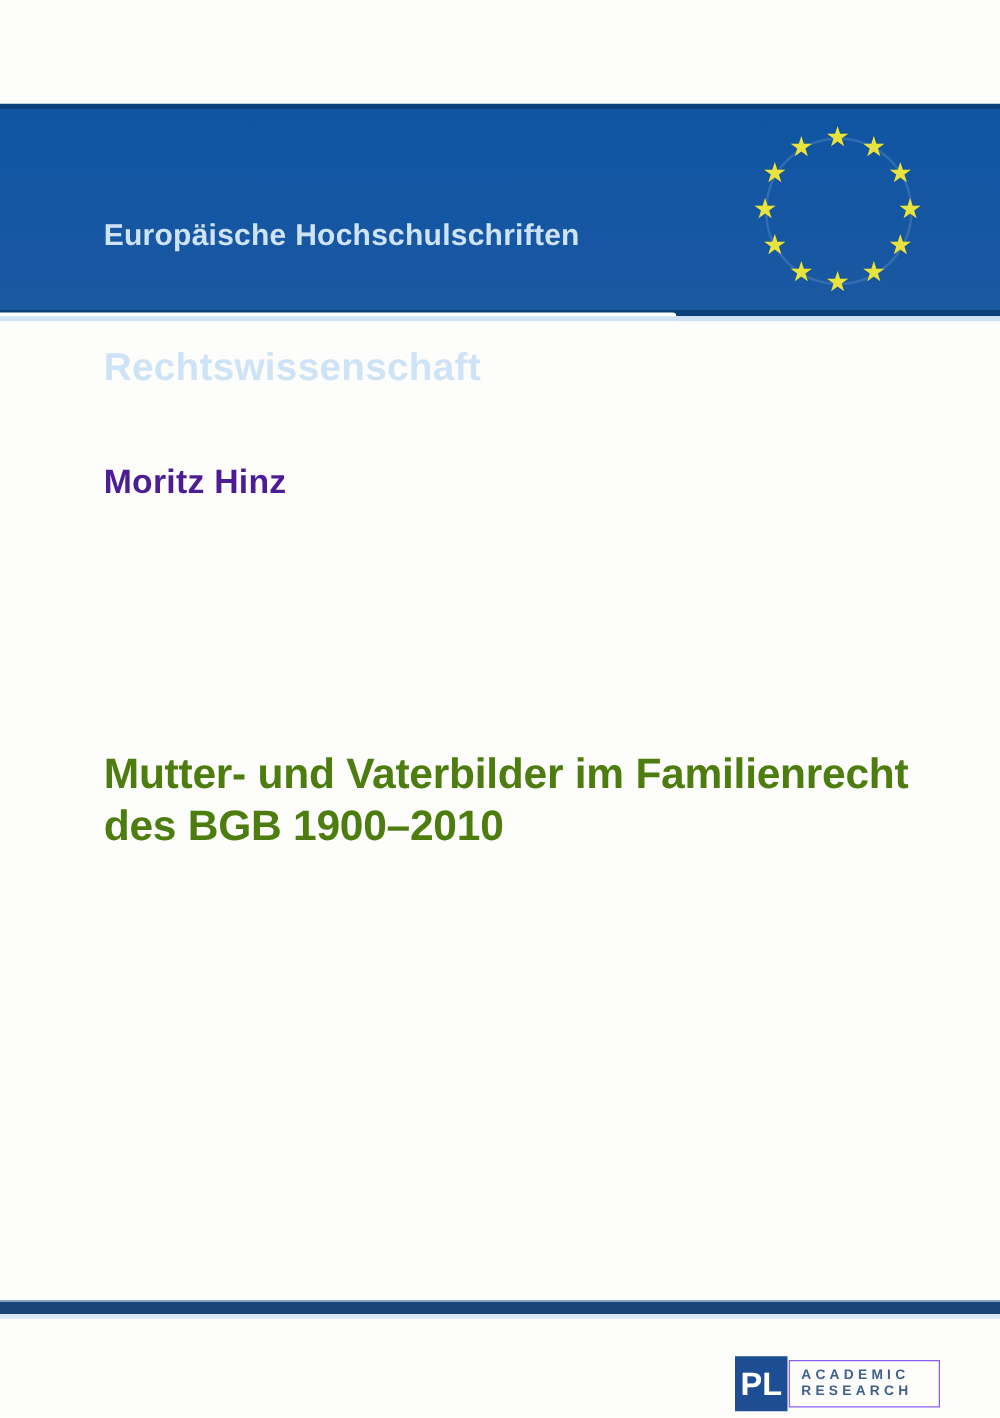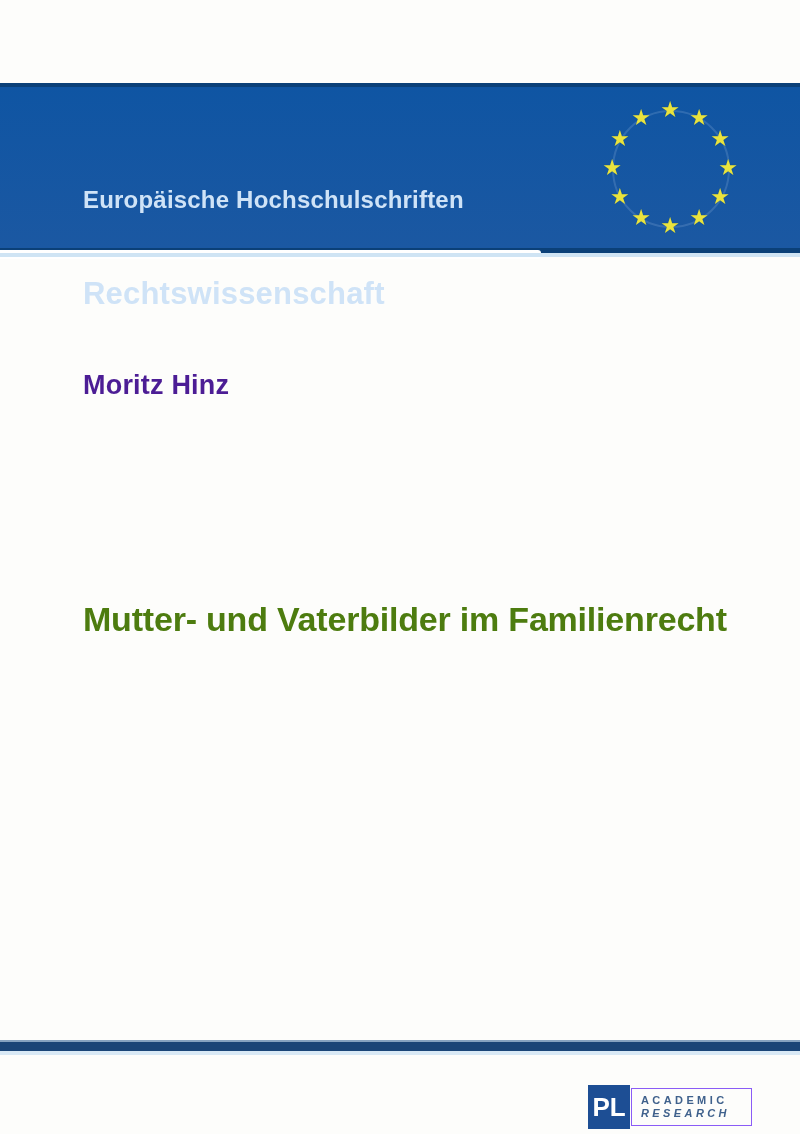--- a/index.html
+++ b/index.html
@@ -17,21 +17,21 @@
     background:linear-gradient(
       #0b4078 0px,#0b4078 4px,
       #0f55a3 4px,#1b58a2 calc(100% - 5px),
       #0b4078 calc(100% - 5px),#0b4078 100%);
   }
   .series-band::after{
     content:"";position:absolute;left:0;bottom:-4px;width:100%;height:4px;
     background:#cfe4f4;
   }
   .series-title{
-    position:absolute;left:83px;top:103px;
+    position:absolute;left:83px;top:92px;
     font-size:24px;line-height:28px;font-weight:600;
     letter-spacing:0.2px;color:#cfe3f7;
   }
   .series-subtitle{
     position:absolute;left:83px;top:197px;
     font-size:31px;line-height:28px;font-weight:600;
     letter-spacing:0.2px;color:#cfe3f7;
   }
   .series-divider{
     position:absolute;left:0;top:167px;width:541px;height:9px;
@@ -120,25 +120,26 @@
       <span class="star" style="left: 19.8px; top: 99px; color: rgb(233, 227, 62);">★</span>
       <span class="star" style="left: 12px; top: 70px; color: rgb(233, 227, 62);">★</span>
       <span class="star" style="left: 19.8px; top: 41px; color: rgb(233, 227, 62);">★</span>
       <span class="star" style="left: 41px; top: 19.8px; color: rgb(233, 227, 62);">★</span>
     </div>
 
   <div class="author" style="color: #4c1d95;">Moritz Hinz</div>
 
   <div class="book-title" style="color: #4d7c0f;">
     <span style="display:block">Mutter- und Vaterbilder im Familienrecht</span>
+    <span style="display:block">des BGB 1900–2010</span>
   </div>
 
   <div class="footer-rule"></div>
 
   <div class="publisher-logo">
     <div class="publisher-monogram" style="background: rgb(29, 78, 148); color: rgb(255, 255, 255);">PL</div>
     <div class="publisher-imprint-box">
       <span class="imprint-line" style="color: rgb(63, 97, 140);">ACADEMIC</span>
-      <span class="imprint-line" style="color: rgb(63, 97, 140); font-style: italic;">RESEARCH</span>
+      <span class="imprint-line" style="color: rgb(63, 97, 140);">RESEARCH</span>
     </div>
   </div>
 
 </div>
 
 </body></html>

